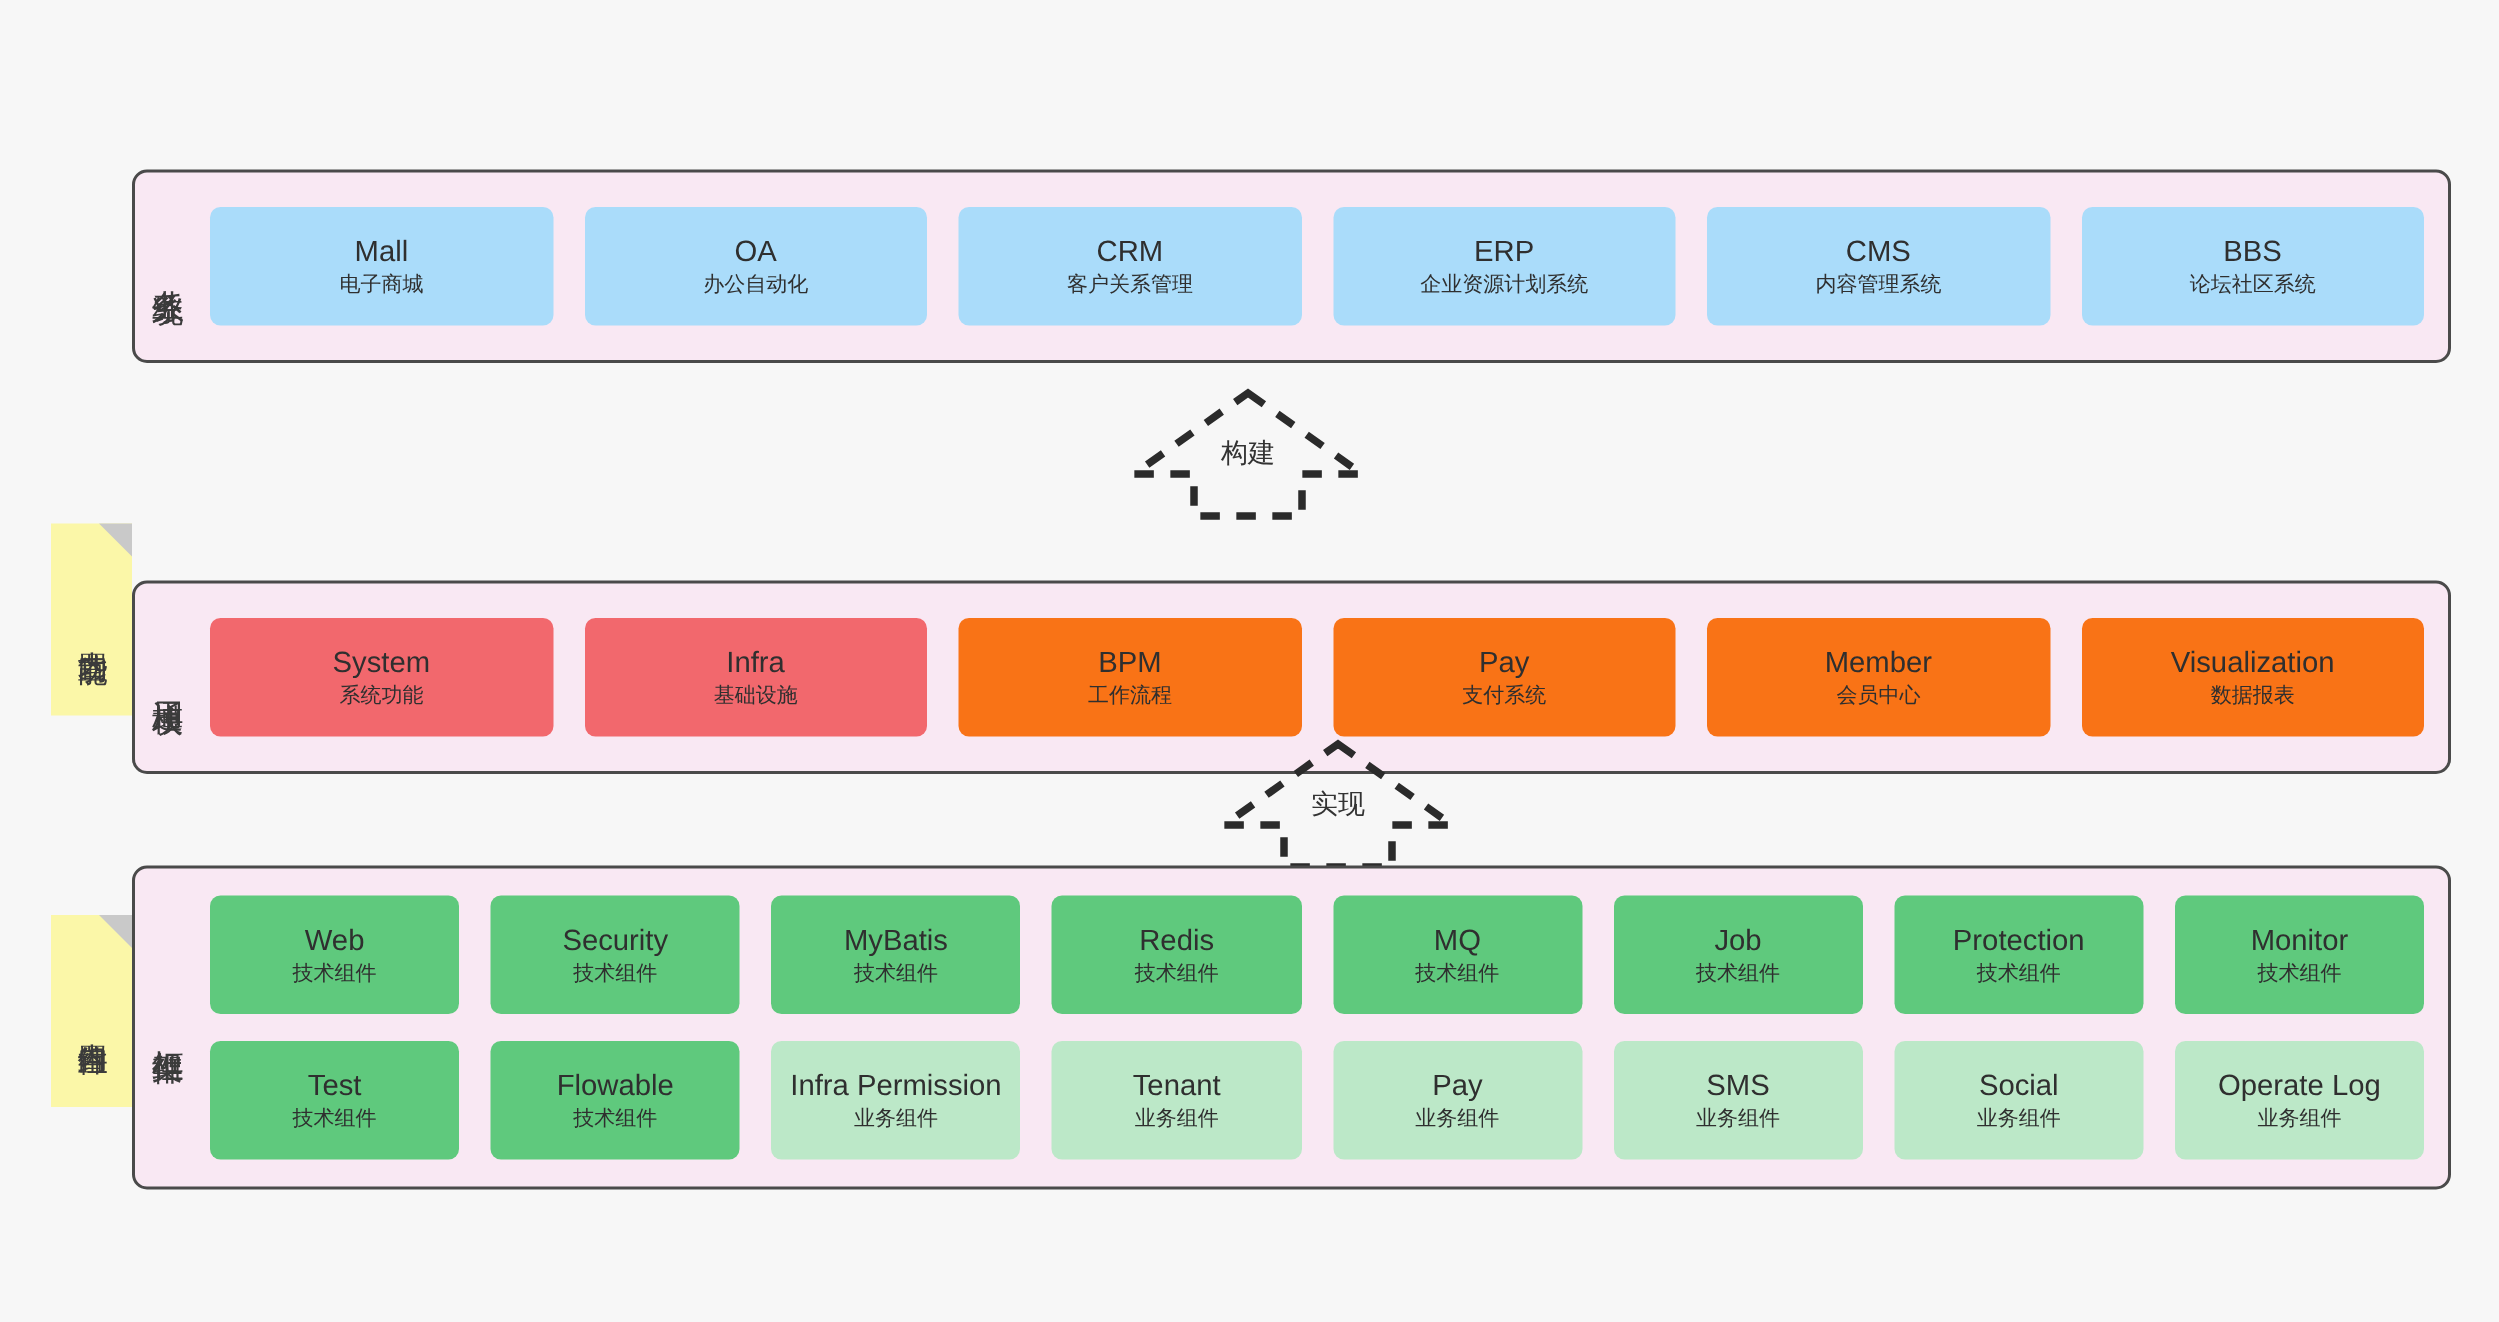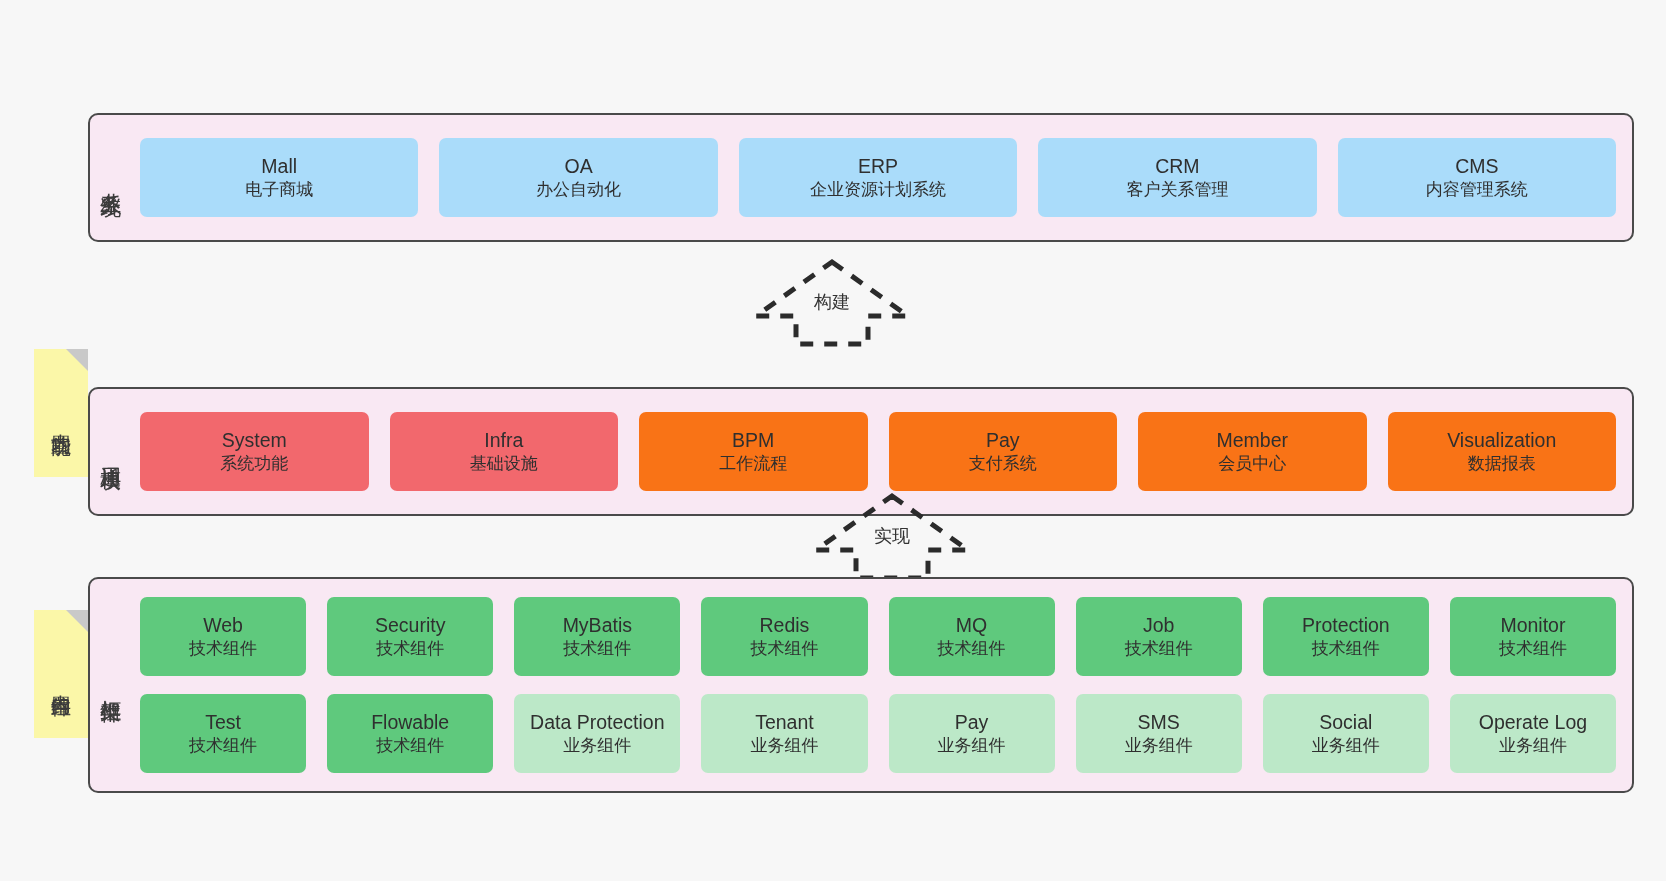--- a/index.html
+++ b/index.html
@@ -62,21 +62,21 @@
     justify-content:center;
     text-align:center;
     font-size:19px;
     line-height:1.28;
     color:#2f2f2f;
     box-sizing:border-box;
     padding:4px 6px;
     user-select:none;
   }
   .card .en{font-size:19.5px;}
-  .card .cn{font-size:17px;}
+  .card .cn{font-size:14px;}
 
   .c-blue   {background:#aadcfa;}
   .c-red    {background:#f2686d;}
   .c-pink   {background:#f97316;}
   .c-green  {background:#5fc97d;}
   .c-mint   {background:#bce8c8;}
 
   
   #layer-business{left:88px;top:113px;width:1546px;height:129px;}
   #layer-business .card{height:79px;}
@@ -143,30 +143,34 @@
       <div class="row">
         <div class="card c-blue">
           <span class="en">Mall</span>
           <span class="cn">电子商城</span>
         </div>
         <div class="card c-blue">
           <span class="en">OA</span>
           <span class="cn">办公自动化</span>
         </div>
         <div class="card c-blue">
+          <span class="en">CRM</span>
+          <span class="cn">客户关系管理</span>
+        </div>
+        <div class="card c-blue">
           <span class="en">ERP</span>
           <span class="cn">企业资源计划系统</span>
         </div>
         <div class="card c-blue">
-          <span class="en">CRM</span>
-          <span class="cn">客户关系管理</span>
-        </div>
-        <div class="card c-blue">
           <span class="en">CMS</span>
           <span class="cn">内容管理系统</span>
+        </div>
+        <div class="card c-blue">
+          <span class="en">BBS</span>
+          <span class="cn">论坛社区系统</span>
         </div>
       </div>
     </div>
   </div>
 
   <div class="arrow" id="arrow-build">
     <svg width="160" height="86" viewBox="0 0 160 86" fill="none" aria-hidden="true">
       <path d="M80 4 L156 58 L116 58 L116 86 L44 86 L44 58 L4 58 Z" stroke="#2b2b2b" stroke-width="5" stroke-dasharray="13 11" stroke-linejoin="miter" fill="none"></path>
     </svg>
     <span class="arrow-label">构建</span>
@@ -259,21 +263,21 @@
       <div class="row">
         <div class="card c-green">
           <span class="en">Test</span>
           <span class="cn">技术组件</span>
         </div>
         <div class="card c-green">
           <span class="en">Flowable</span>
           <span class="cn">技术组件</span>
         </div>
         <div class="card c-mint">
-          <span class="en">Data Protection</span>
+          <span class="en">Infra Permission</span>
           <span class="cn">业务组件</span>
         </div>
         <div class="card c-mint">
           <span class="en">Tenant</span>
           <span class="cn">业务组件</span>
         </div>
         <div class="card c-mint">
           <span class="en">Pay</span>
           <span class="cn">业务组件</span>
         </div>

